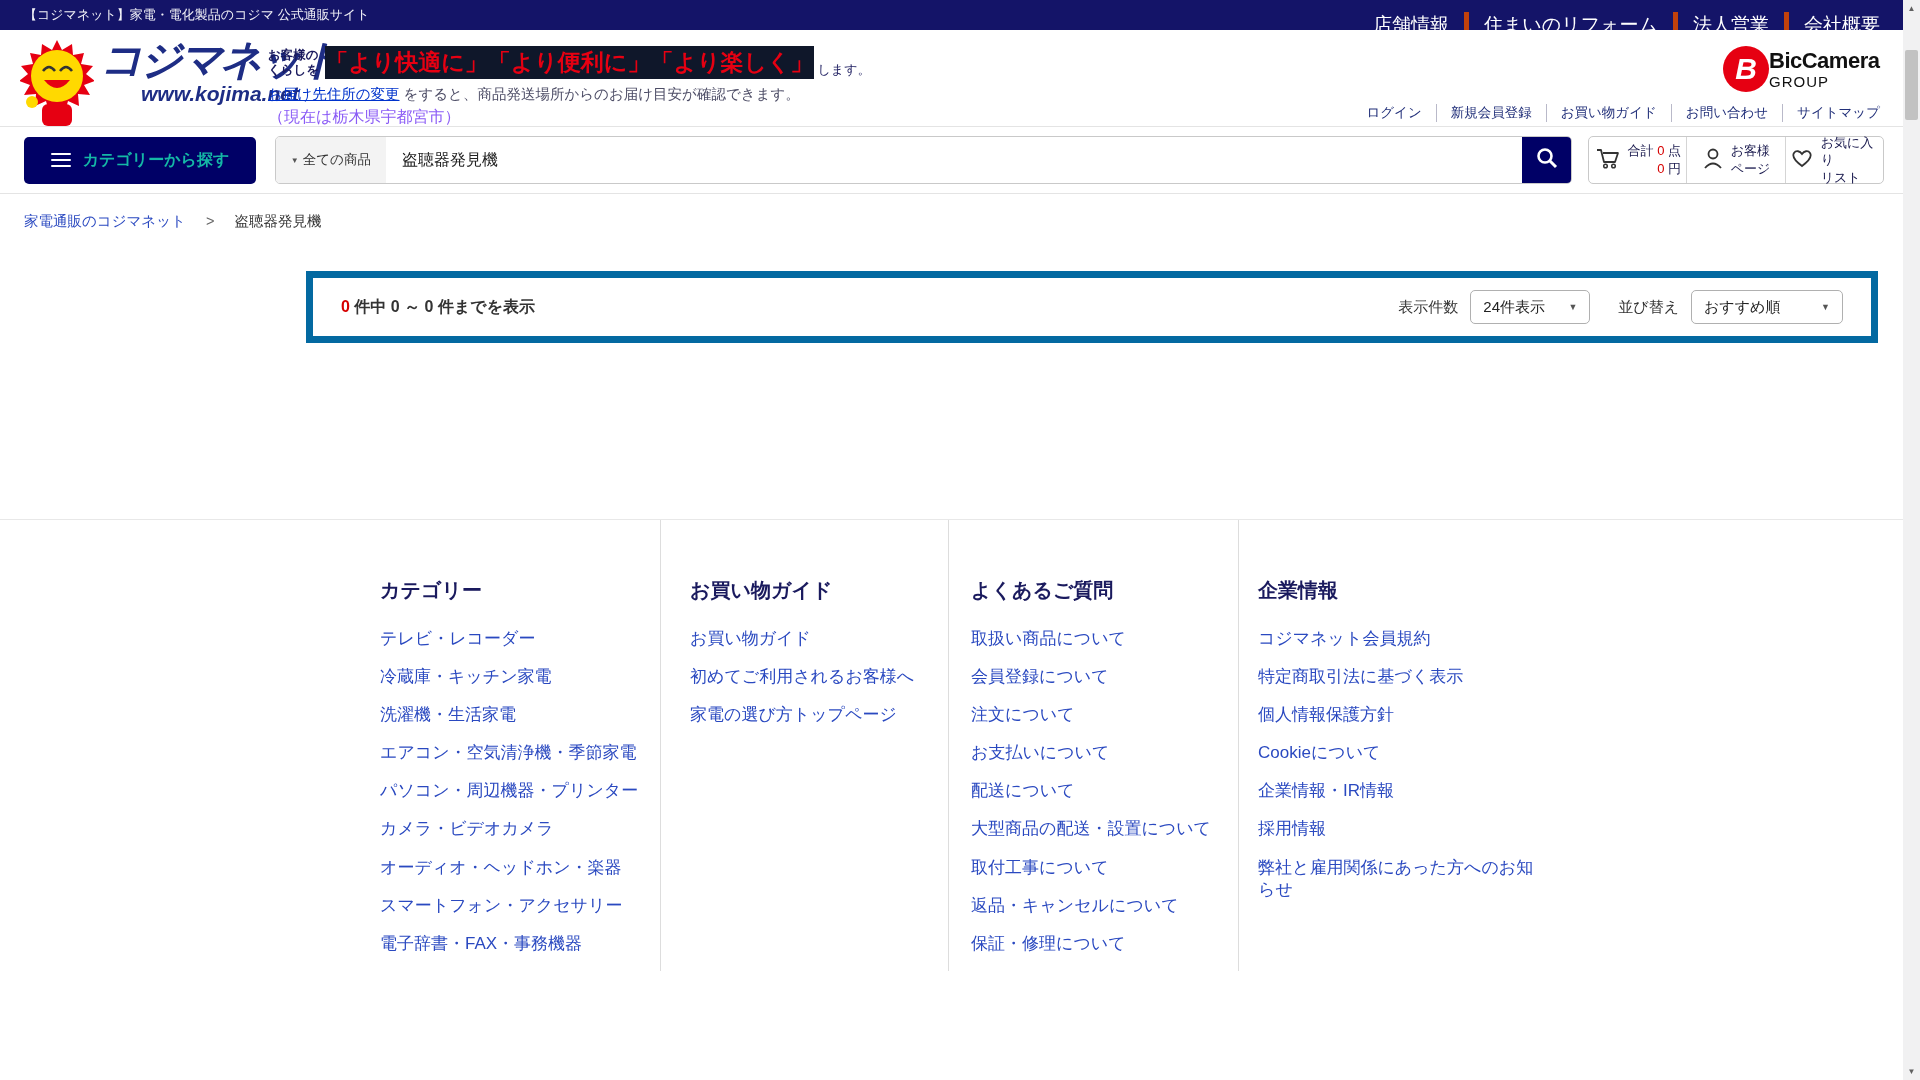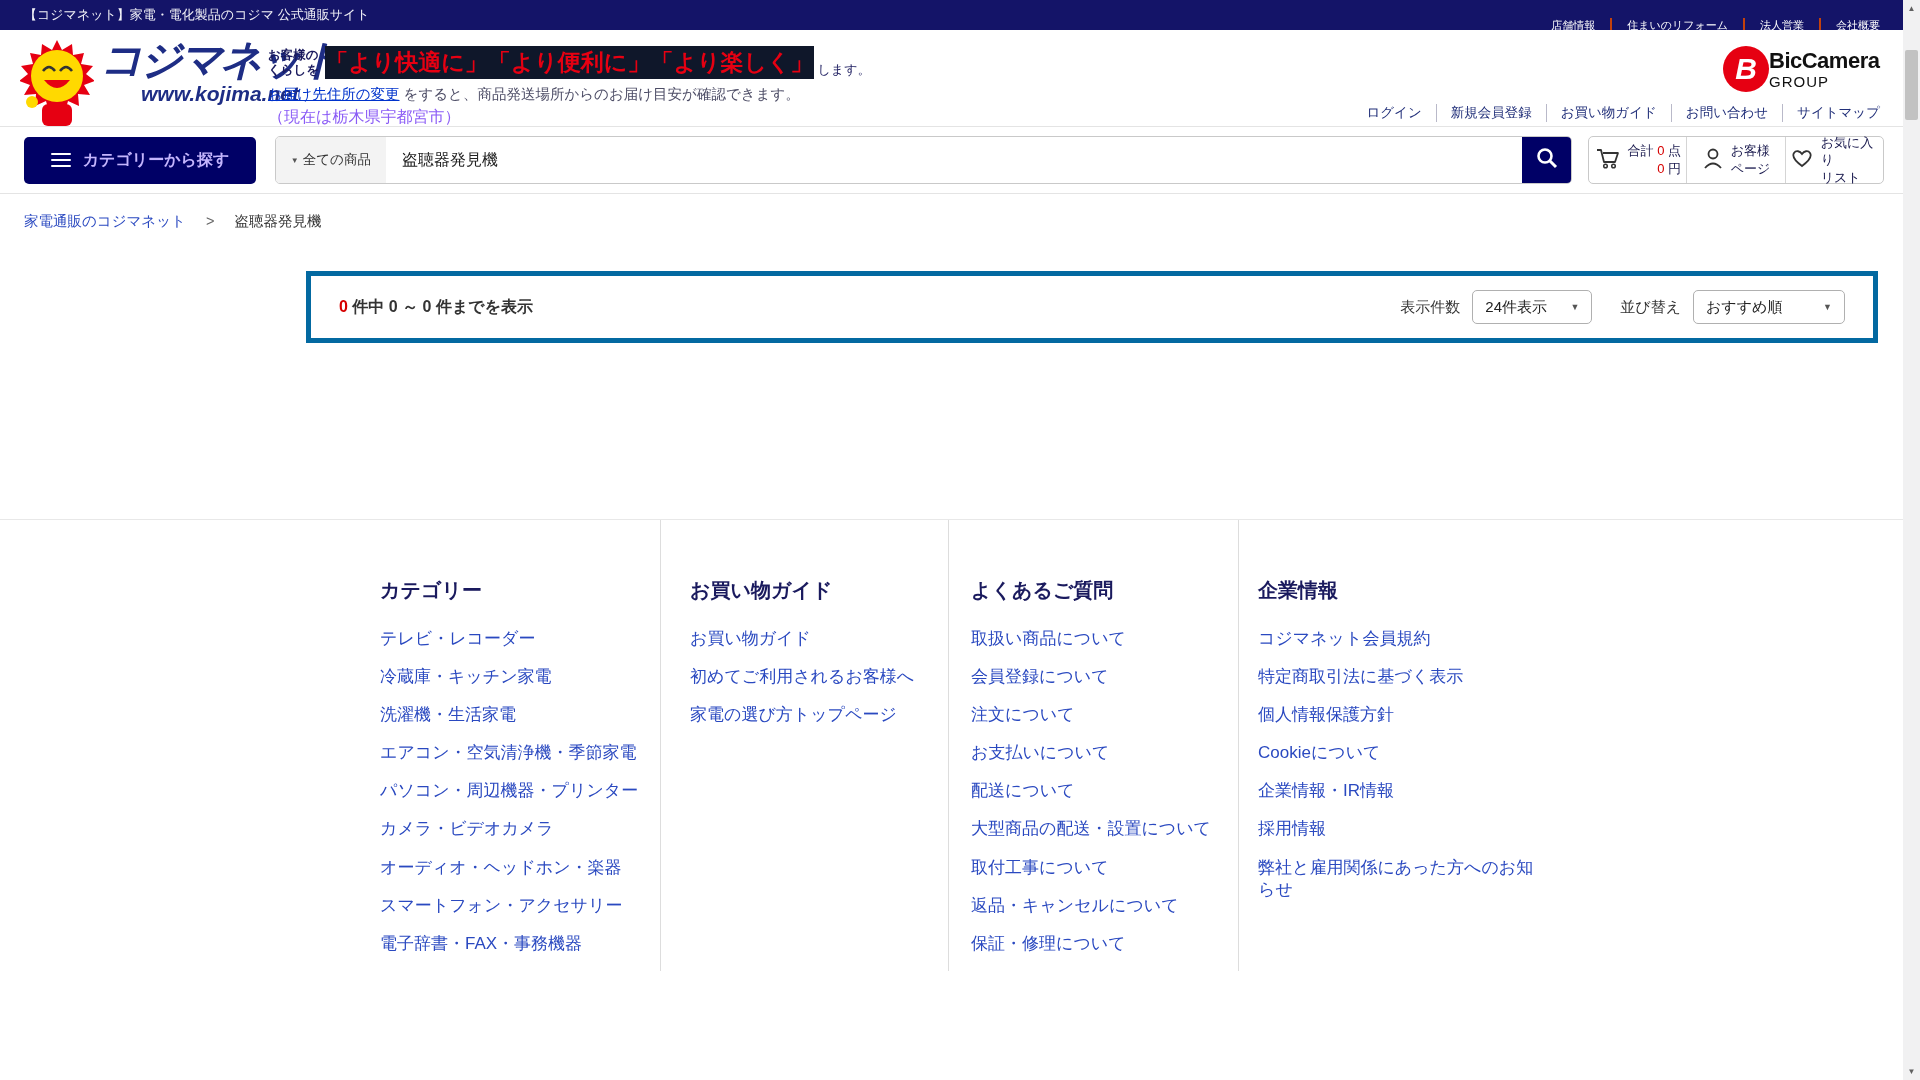--- a/index.html
+++ b/index.html
@@ -3,22 +3,22 @@
 <meta charset="utf-8">
 <style>
   * { margin:0; padding:0; box-sizing:border-box; }
   html,body { width:1920px; height:1080px; overflow:hidden; background:#fff;
               font-family:"Liberation Sans","DejaVu Sans",sans-serif; }
 
   
   .topbar { height:30px; background:#141468; color:#fff; display:flex;
             align-items:center; justify-content:space-between; padding:0 40px 0 24px; }
   .topbar-title { font-size:13px; color:#f2f2f8; }
-  .topbar-links { display:flex; align-items:center; font-size:11px;margin-top:20px; }
-  .topbar-links .hlink { padding:0 15px; border-left:2px solid #c2410c; color:#fff; cursor:pointer; }
+  .topbar-links { display:flex; align-items:center; font-size:19px;margin-top:20px; }
+  .topbar-links .hlink { padding:0 15px; border-left:5px solid #c2410c; color:#fff; cursor:pointer; }
   .topbar-links .hlink:first-child { border-left:none; }
   .topbar-links .hlink:last-child { padding-right:0; }
 
   
   .header { position:relative; height:96px; background:#fff; }
   .logo { position:absolute; left:20px; top:8px; display:flex; align-items:flex-start; cursor:pointer; }
   .logo-txt { margin-left:6px; }
   .logo-name { font-size:42px; font-weight:900; font-style:italic; color:#1e2d85; letter-spacing:-3px; line-height:1.05; }
   .logo-url  { font-size:21px; font-weight:900; font-style:italic; color:#1e2d85; text-align:center; letter-spacing:0px; }
   .tagline { position:absolute; left:268px; top:16px; }
@@ -37,21 +37,21 @@
   .bic-name { font-size:22px; font-weight:900; color:#111; letter-spacing:-0.5px; }
   .bic-group { font-size:15px; color:#111; letter-spacing:1px; margin-top:2px; }
   .hnav { position:absolute; right:40px; bottom:4px; display:flex; align-items:center; font-size:13.5px; }
   .hnav .hlink { padding:0 14px; border-left:1px solid #b9b9c9; color:#22307a; cursor:pointer; }
   .hnav .hlink:first-child { border-left:none;text-align:center; }
   .hnav .hlink:last-child { padding-right:0; }
 
   
   .searchband { height:68px; border-top:1px solid #e4e4e4; border-bottom:1px solid #e4e4e4;
                 display:flex; align-items:center; padding:0 36px 0 24px; background:#fff; }
-  .catbtn { width:232px; height:47px; background:#000066; border-radius:5px; color:#c4b5fd;
+  .catbtn { width:232px; height:47px; background:#000066; border-radius:5px; color:#14b8a6;
             display:flex; align-items:center; justify-content:center; font-size:16px; font-weight:bold; cursor:pointer; }
   .burger { width:20px; margin-right:12px; }
   .burger span { display:block; height:2.5px; background:#fff; margin:3.5px 0; border-radius:1px; }
   .searchgroup { margin-left:19px; width:1298px; height:48px; border:1px solid #c9c9c9;
                  border-radius:5px; display:flex; align-items:stretch; overflow:hidden; background:#fff; }
   .scope { width:110px; background:#f3f3f3; display:flex; align-items:center; justify-content:center;
            font-size:13.5px; color:#333; cursor:pointer; }
   .scope .caret { font-size:8px; color:#555; margin-right:4px; }
   .searchinput { flex:1; border:none; outline:none; font-size:16px; color:#222; padding:0 16px;
                  font-family:"Liberation Sans","DejaVu Sans",sans-serif; }
@@ -65,21 +65,21 @@
   .cart-lines { text-align:right; }
   .rednum { color:#d60000; }
 
   
   .breadcrumb { padding:18px 24px 20px 24px; font-size:14.5px; color:#333; }
   .bc-home { color:#2a49c0; cursor:pointer; }
   .bc-sep { margin:0 16px; color:#666; }
 
   
   .main { }
-  .resultsbox { margin:20px 42px 10px 306px; height:72px; border:5px solid #0369a1; background:#fff;
+  .resultsbox { margin:20px 42px 10px 306px; height:72px; border:7px solid #0369a1; background:#fff;
                 display:flex; align-items:center; padding:0 28px; }
   .count { font-size:16px; font-weight:bold; color:#333; }
   .controls { margin-left:auto; display:flex; align-items:center; }
   .ctl-label { font-size:15px; color:#333; margin-right:12px; }
   .selectbox { height:34px; border:1px solid #b0b0b0; border-radius:5px; background:#fff;
                display:flex; align-items:center; padding:0 12px; cursor:pointer; }
   .selectbox .val { font-size:15px; color:#222; }
   .selectbox .caret { font-size:9px; color:#555; margin-left:auto; padding-left:18px; }
   .sel-perpage { width:120px; margin-right:28px; }
   .sel-sort { width:152px; }

